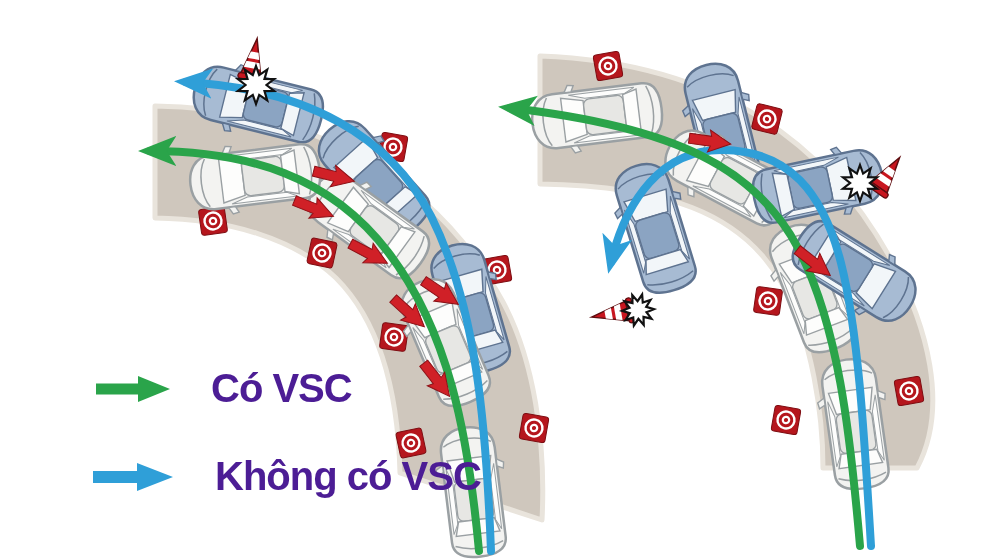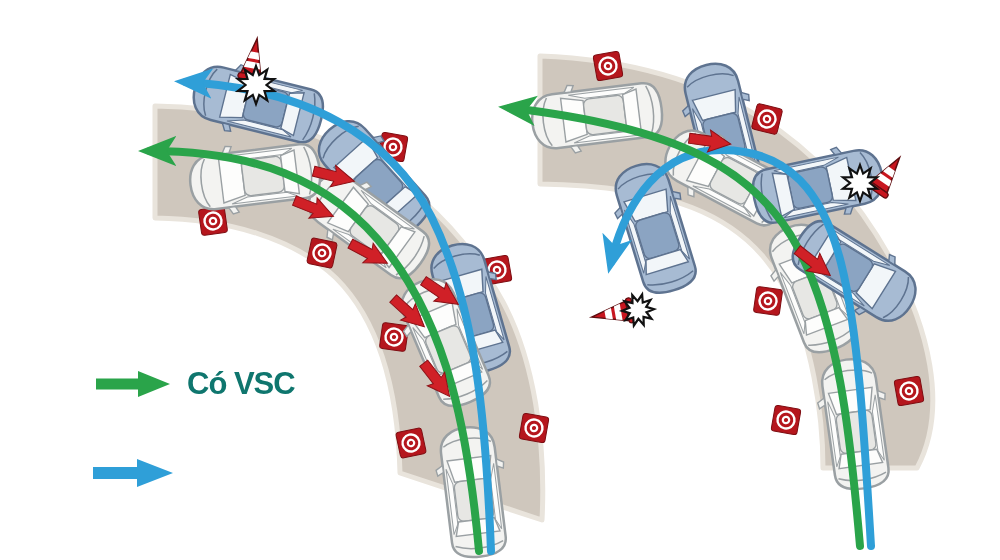--- a/index.html
+++ b/index.html
@@ -6,22 +6,22 @@
   .stage{
     position:relative;width:1000px;height:560px;overflow:hidden;background:#fff;
     font-family:"Liberation Sans",sans-serif;
   }
   #scene{position:absolute;left:0;top:0;}
   .legend{position:absolute;left:0;top:0;width:100%;height:100%;pointer-events:none;}
   .legend-item{position:absolute;display:flex;align-items:center;gap:15px;}
   .legend-item.one{left:94px;top:366px;}
   .legend-item.two{left:90px;top:454px;}
   .legend-label{
-    font-size:31px;font-weight:bold;color:#0f766e;letter-spacing:-1px;
-    font-family:"Liberation Sans",sans-serif;white-space:nowrap;
+    font-size:40px;font-weight:bold;color:#4c1d95;letter-spacing:-1px;
+    font-family:"Liberation Sans",sans-serif;white-space:nowrap;margin-left:24px;
   }
 </style>
 </head>
 <body>
 
 <div class="stage">
   <svg id="scene" width="1000" height="560" viewBox="0 0 1000 560">
       <defs>
         <marker id="ah-g" markerWidth="5.2" markerHeight="4.6" refX="3.3" refY="2.2" orient="auto" markerUnits="strokeWidth">
           <path d="M0,0.3 L4.8,2.2 L0,4.1 L1.2,2.2 Z" fill="#2aa44a"></path>
@@ -337,15 +337,16 @@
     <div class="legend-item one">
       <svg width="78" height="32" viewBox="0 0 78 32">
         <path d="M2,10.5 L44,10.5 L44,3 L76,16 L44,29 L44,21.5 L2,21.5 Z" stroke="none" fill="#2aa44a"></path>
       </svg>
       <span class="legend-label">Có VSC</span>
     </div>
     <div class="legend-item two">
       <svg width="86" height="38" viewBox="0 0 86 38">
         <path d="M3,13 L47,13 L47,5 L83,19 L47,33 L47,25 L3,25 Z" stroke="none" fill="#2f9fd8"></path>
       </svg>
+      <span class="legend-label">Không có VSC</span>
     </div>
   </div>
 </div>
 
 </body></html>

